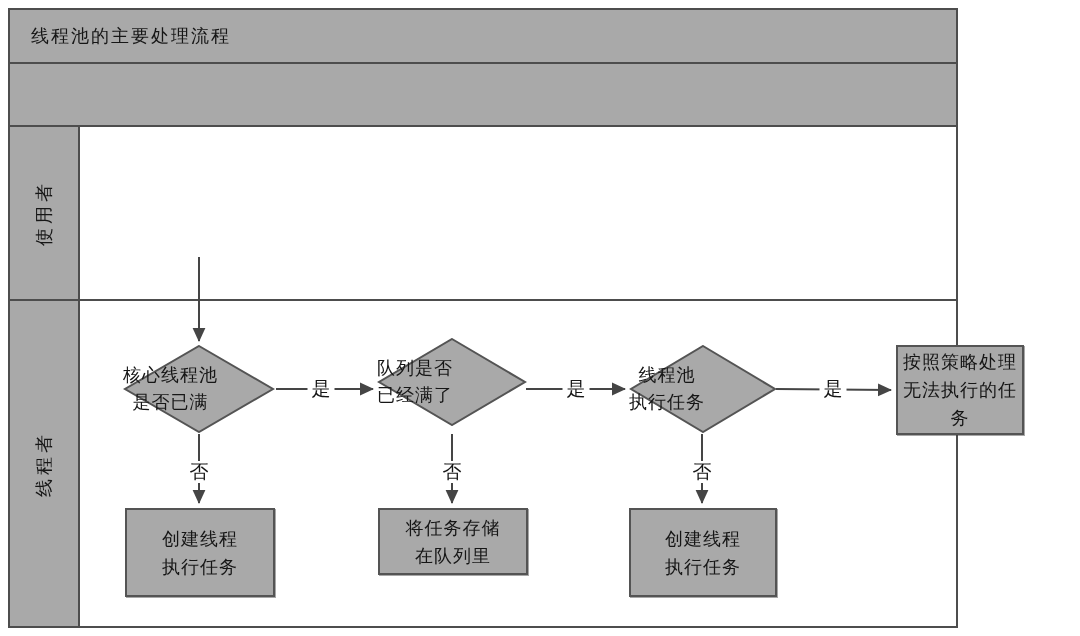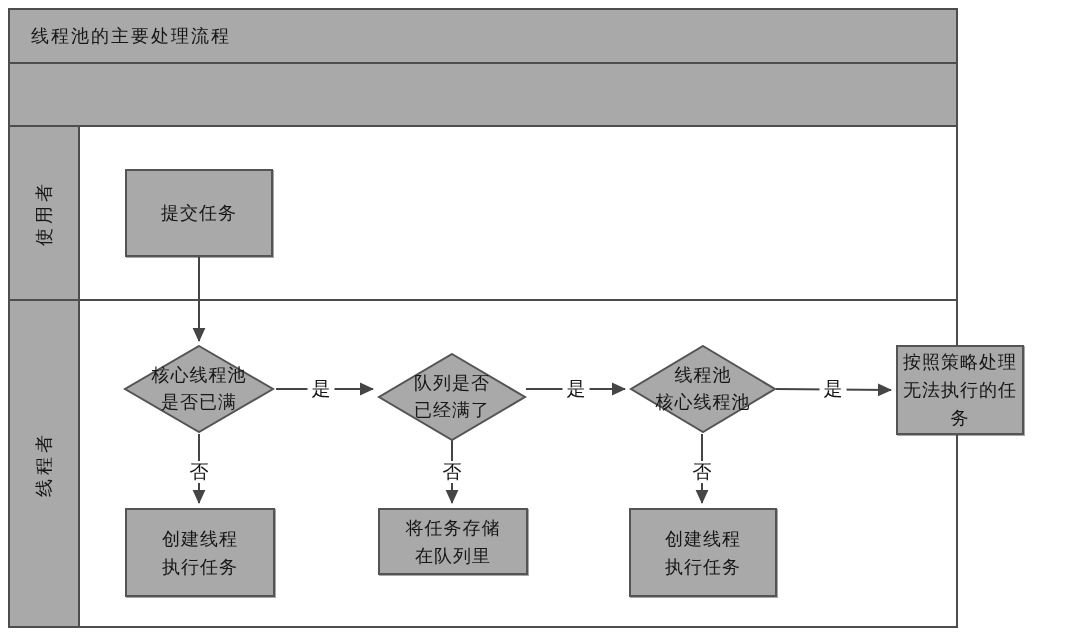--- a/index.html
+++ b/index.html
@@ -77,21 +77,20 @@
     font-size: 18px;
     line-height: 28px;
     letter-spacing: 1px;
     white-space: pre-line;
     color: #161616;
   }
   .diamond {
     position: absolute;
     display: flex;
     align-items: center;
-    justify-content: center;
     text-align: center;
   }
   .diamond svg { position: absolute; left: 0; top: 0; }
   .diamond .d-label {
     position: relative;
     font-size: 18px;
     line-height: 27px;
     letter-spacing: 1px;
     white-space: pre-line;
     color: #161616;
@@ -148,44 +147,43 @@
       <line x1="199" y1="257" x2="199" y2="341" marker-end="url(#ah)"></line>
       <line x1="199" y1="434" x2="199" y2="503" marker-end="url(#ah)"></line>
       <line x1="452" y1="434" x2="452" y2="503" marker-end="url(#ah)"></line>
       <line x1="702" y1="434" x2="702" y2="503" marker-end="url(#ah)"></line>
       <line x1="276" y1="389" x2="373" y2="389" marker-end="url(#ah)"></line>
       <line x1="526" y1="389" x2="625" y2="389" marker-end="url(#ah)"></line>
       <line x1="776" y1="389" x2="891" y2="390" marker-end="url(#ah)"></line>
     </g>
   </svg>
 
-  <div class="node" style="left:125px; top:169px; width:148px; height:88px;">提交任务</div>
 
   <div class="diamond" style="left:123px; top:345px; width:152px; height:88px;">
     <svg width="152" height="88" viewBox="0 0 152 88">
       <polygon points="76,1 150,44 76,87 2,44" fill="#a9a9a9" stroke="#545454" stroke-width="2"></polygon>
     </svg>
     <span class="d-label">核心线程池
 是否已满</span>
   </div>
 
-  <div class="diamond" style="left:377px; top:353px; width:150px; height:88px;">
+  <div class="diamond" style="left:377px; top:338px; width:150px; height:88px;">
     <svg width="150" height="88" viewBox="0 0 150 88">
       <polygon points="75,1 148,44 75,87 2,44" fill="#a9a9a9" stroke="#545454" stroke-width="2"></polygon>
     </svg>
     <span class="d-label">队列是否
 已经满了</span>
   </div>
 
   <div class="diamond" style="left:629px; top:345px; width:148px; height:88px;">
     <svg width="148" height="88" viewBox="0 0 148 88">
       <polygon points="74,1 146,44 74,87 2,44" fill="#a9a9a9" stroke="#545454" stroke-width="2"></polygon>
     </svg>
     <span class="d-label">线程池
-核心线程池</span>
+执行任务</span>
   </div>
 
   <div class="node" style="left:896px; top:345px; width:128px; height:90px;">按照策略处理
 无法执行的任务</div>
 
   <div class="node" style="left:125px; top:508px; width:150px; height:89px;">创建线程
 执行任务</div>
 
   <div class="node" style="left:378px; top:508px; width:150px; height:67px;">将任务存储
 在队列里</div>

